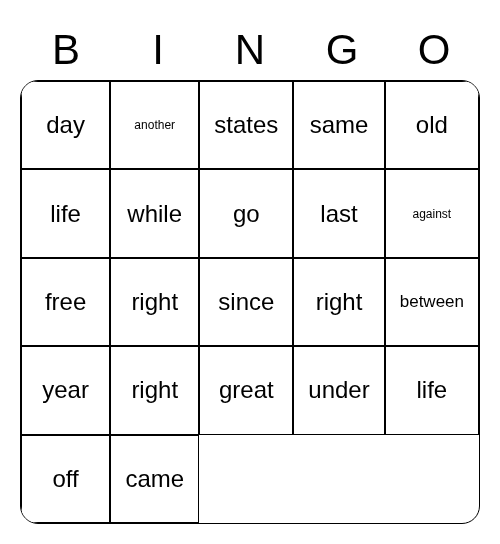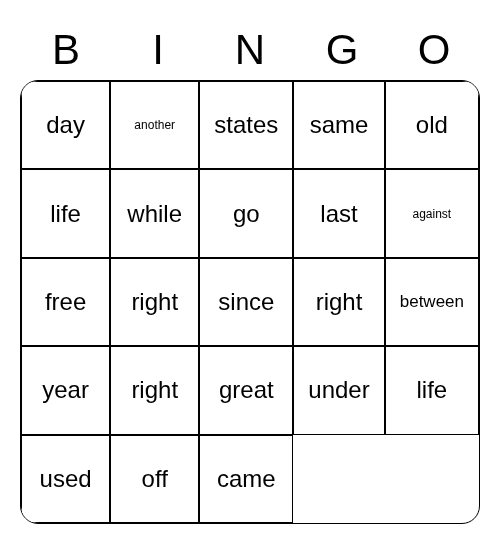--- a/index.html
+++ b/index.html
@@ -86,17 +86,16 @@
       <div class="cell">free</div>
       <div class="cell">right</div>
       <div class="cell">since</div>
       <div class="cell">right</div>
       <div class="cell xsmall">between</div>
       <div class="cell">year</div>
       <div class="cell">right</div>
       <div class="cell">great</div>
       <div class="cell">under</div>
       <div class="cell">life</div>
-      <div class="cell">used</div>
       <div class="cell">off</div>
       <div class="cell">came</div>
     </div>
 </div>
 
 </body></html>

